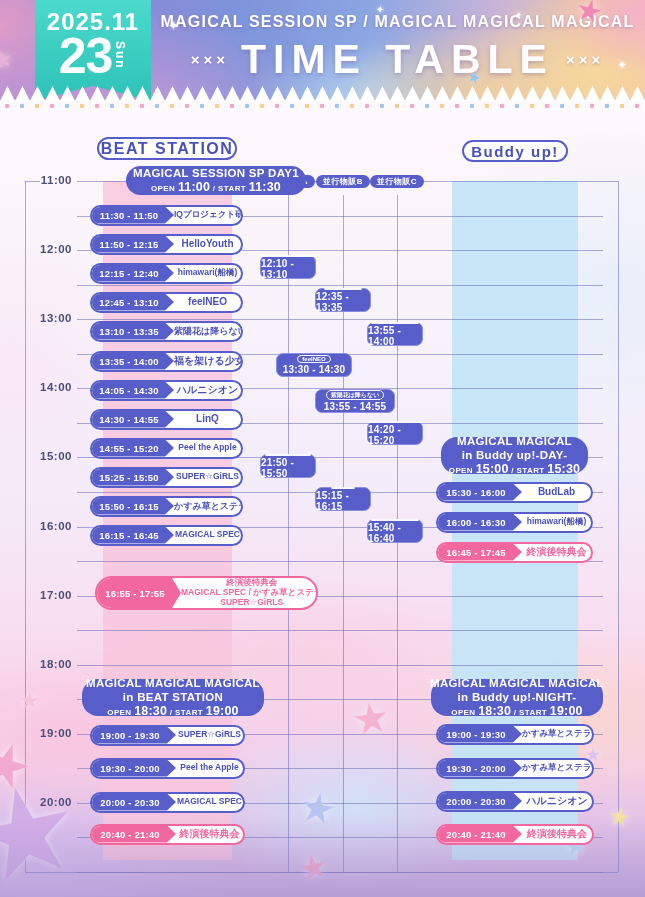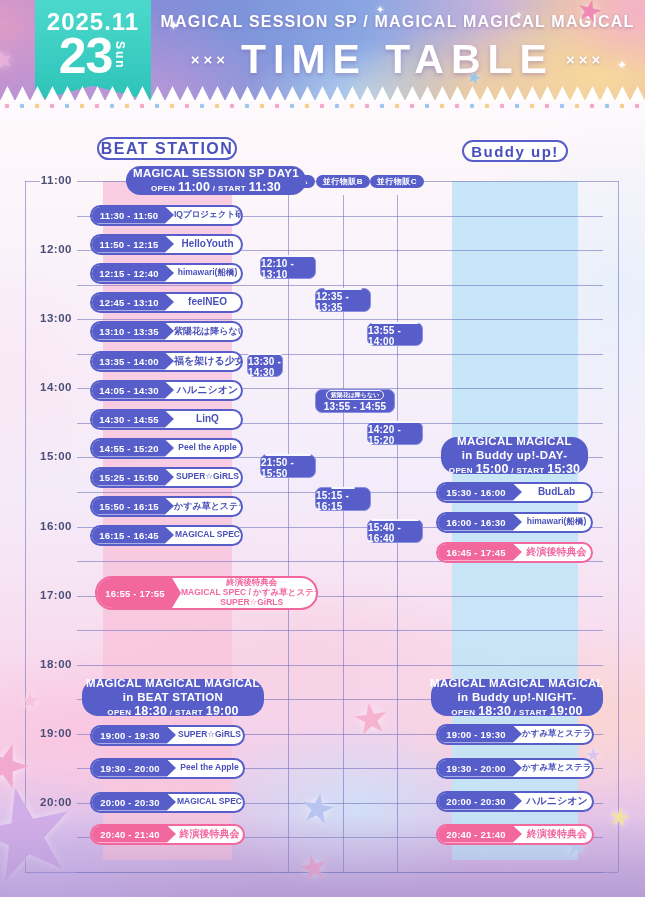--- a/index.html
+++ b/index.html
@@ -161,21 +161,21 @@
         <span class="mt">12:10 - 13:10</span>
       </div>
       <div class="mslot" style="left: 315px; top: 288px; width: 56px; height: 24px;">
         <span class="mn" style="font-size: 5.5px;">HelloYouth</span>
         <span class="mt">12:35 - 13:35</span>
       </div>
       <div class="mslot" style="left: 367px; top: 322px; width: 56px; height: 24px;">
         <span class="mn" style="font-size: 5.5px;">himawari(船橋)</span>
         <span class="mt">13:55 - 14:00</span>
       </div>
-      <div class="mslot" style="left: 247px; top: 353px; width: 36px; height: 24px; align-items: center;">
+      <div class="mslot" style="left: 276px; top: 353px; width: 76px; height: 24px; align-items: center;">
         <span class="mn">feelNEO</span>
         <span class="mt">13:30 - 14:30</span>
       </div>
       <div class="mslot" style="left: 315px; top: 389px; width: 80px; height: 24px;">
         <span class="mn">紫陽花は降らない</span>
         <span class="mt">13:55 - 14:55</span>
       </div>
       <div class="mslot" style="left: 367px; top: 421px; width: 56px; height: 24px;">
         <span class="mn">福を架ける少女</span>
         <span class="mt">14:20 - 15:20</span>

